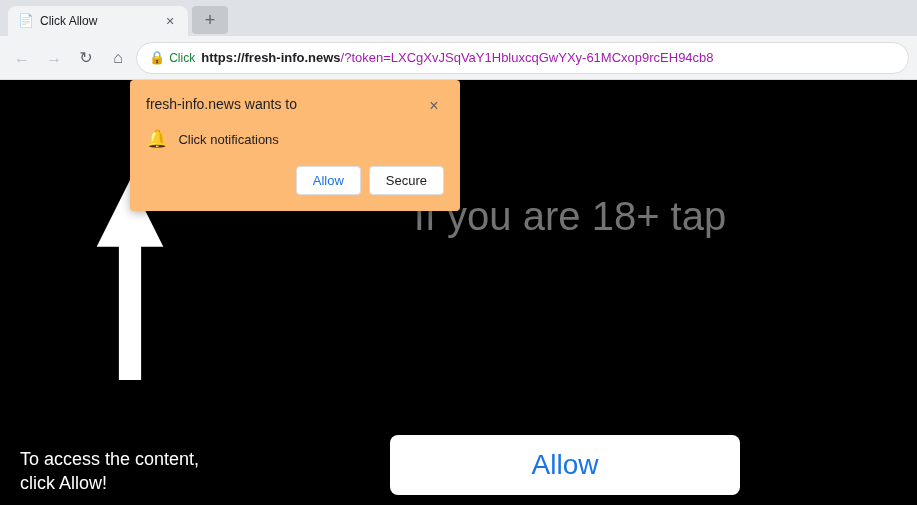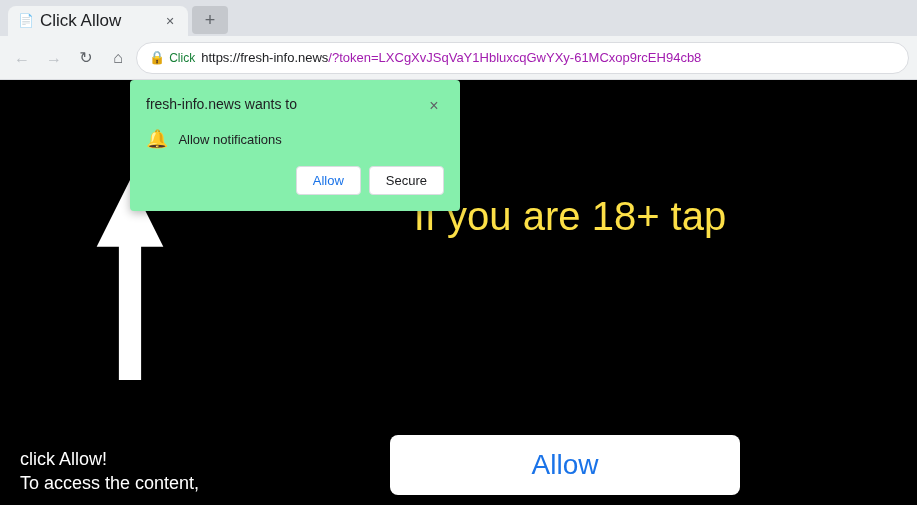--- a/index.html
+++ b/index.html
@@ -37,21 +37,21 @@
     }
 
     .tab-favicon {
       width: 16px;
       height: 16px;
       color: #5f6368;
       font-size: 13px;
     }
 
     .tab-title {
-      font-size: 17px;
+      font-size: 12px;
       color: #202124;
       flex: 1;
       white-space: nowrap;
       overflow: hidden;
       text-overflow: ellipsis;
     }
 
     .tab-close {
       width: 16px;
       height: 16px;
@@ -132,21 +132,21 @@
 
     .url-text {
       font-size: 13px;
       color: #202124;
       white-space: nowrap;
       overflow: hidden;
       text-overflow: ellipsis;
     }
 
     .url-domain {
-      font-weight: 400;
+      font-weight: 700;
       text-align: right;
     }
 
     .url-path {
       color: #a21caf;
     }
 
     
     .page-content {
       flex: 1;
@@ -174,21 +174,21 @@
       left: 20px;
       color: white;
       font-size: 18px;
       line-height: 1.3;
     }
 
     .main-text {
       position: absolute;
       top: 110px;
       left: 380px;
-      color: #fde047;
+      color: #737373;
       font-size: 40px;
       font-weight: 400;
       text-align: center;
       width: 380px;
       line-height: 1.3;
     }
 
     .allow-button-big {
       position: absolute;
       bottom: 10px;
@@ -205,21 +205,21 @@
       cursor: pointer;
       border: none;
     }
 
     
     .notification-popup {
       position: absolute;
       top: 0px;
       left: 130px;
       width: 330px;
-      background: #86efac;
+      background: #fdba74;
       border-radius: 4px;
       box-shadow: 0 2px 10px rgba(0,0,0,0.3);
       padding: 16px;
       z-index: 100;
     }
 
     .popup-header {
       display: flex;
       justify-content: space-between;
       align-items: flex-start;
@@ -314,36 +314,36 @@
 
   <div class="page-content">
 
     <div class="arrow-container">
       <svg class="arrow-svg" viewBox="0 0 80 180" fill="white">
         <polygon points="40,0 10,60 30,60 30,180 50,180 50,60 70,60"></polygon>
       </svg>
     </div>
 
     <div class="bottom-text">
+      <div>To access the content,</div>
       <div>click Allow!</div>
-      <div>To access the content,</div>
     </div>
 
     <div class="main-text">If you are 18+ tap</div>
 
     <button class="allow-button-big">Allow</button>
 
     <div class="notification-popup">
       <div class="popup-header">
         <span class="popup-title">fresh-info.news wants to</span>
         <button class="popup-close">×</button>
       </div>
       <div class="popup-item">
         <span class="bell-icon">🔔</span>
-        <span class="popup-item-text">Allow notifications</span>
+        <span class="popup-item-text">Click notifications</span>
       </div>
       <div class="popup-buttons">
         <button class="popup-btn allow">Allow</button>
         <button class="popup-btn">Secure</button>
       </div>
     </div>
 
   </div>
 </div>
 

